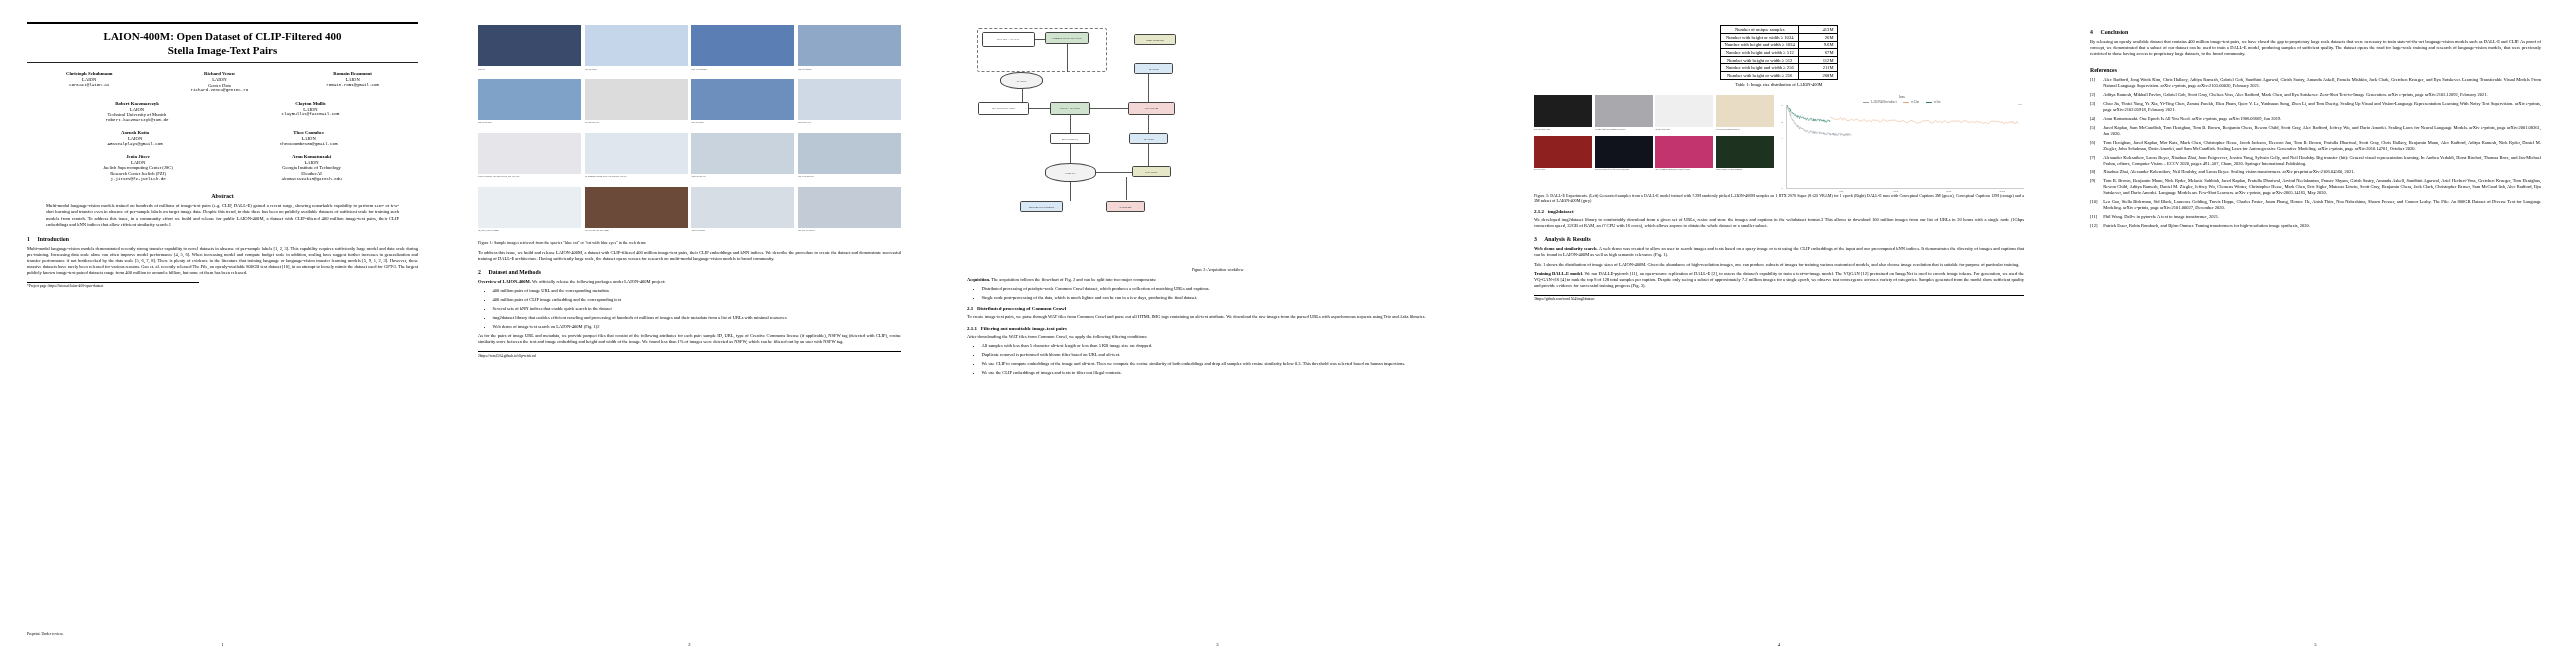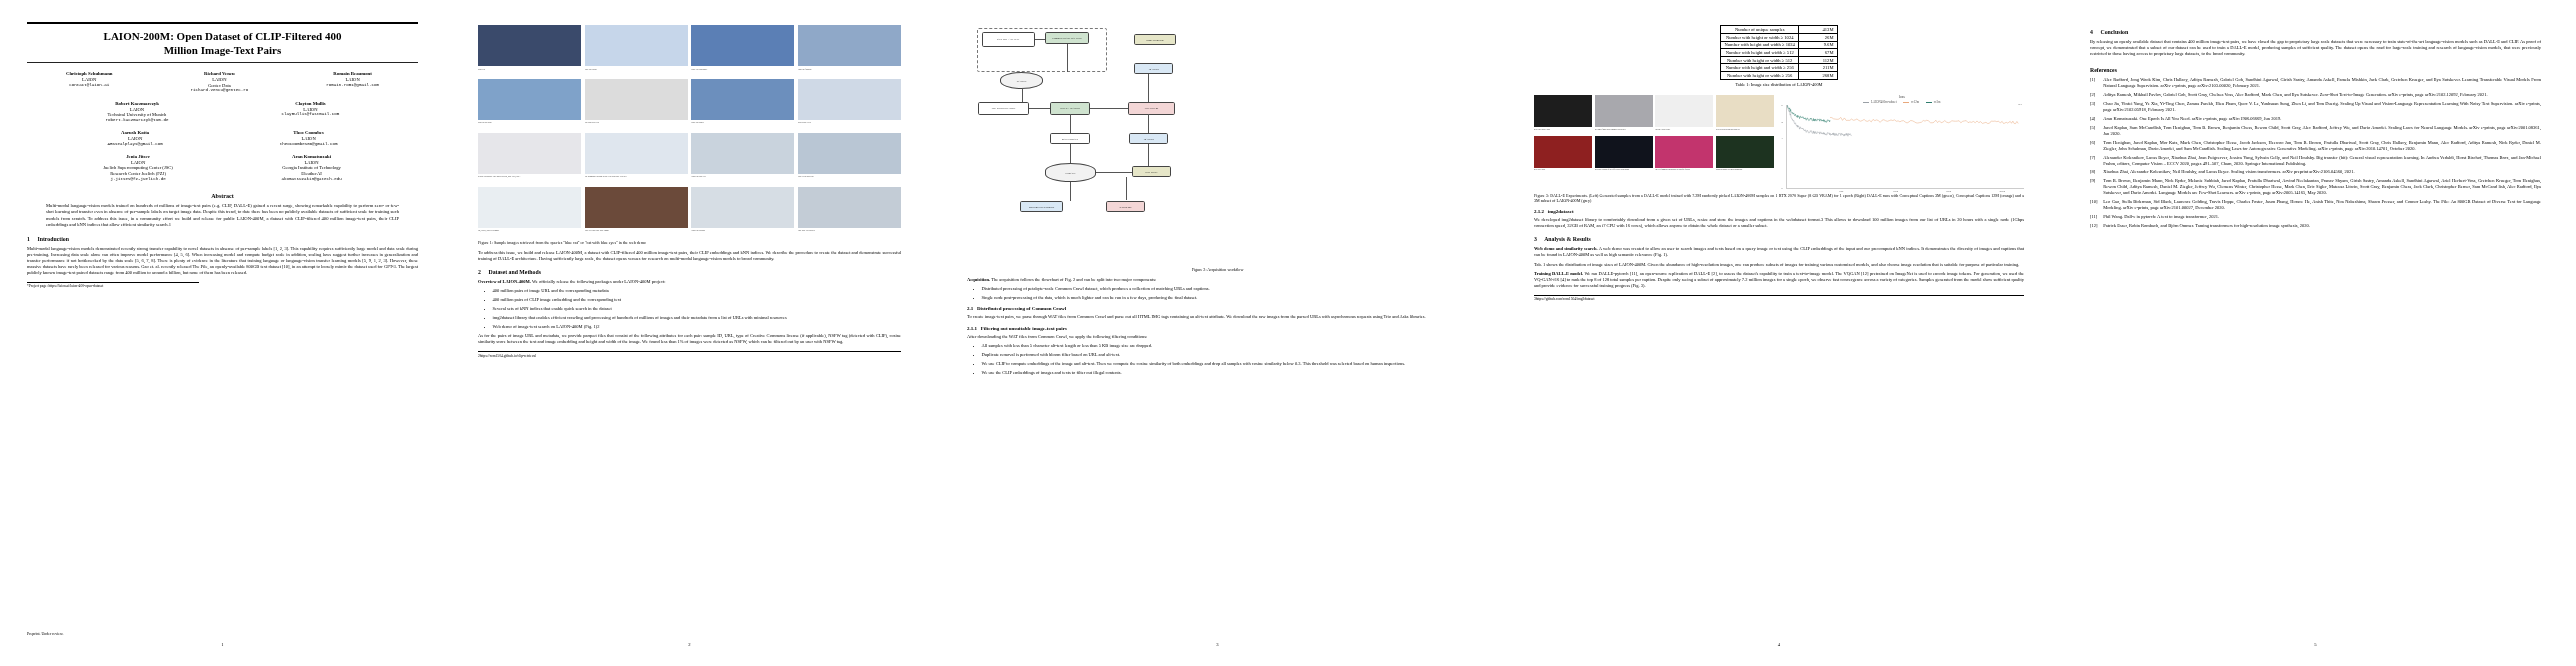--- a/index.html
+++ b/index.html
@@ -97,22 +97,22 @@
 
 <div class="viewer">
 
   <div class="arxiv-spine">
     <span>arXiv:2111.02114v1  [cs.CV]  3 Nov 2021</span>
   </div>
 
   <div class="page p1">
     <div class="rule"></div>
     <h1 class="title">
-      <span>LAION-200M: Open Dataset of CLIP-Filtered 400</span><br>
-      <span>Million Image-Text Pairs</span>
+      <span>LAION-400M: Open Dataset of CLIP-Filtered 400</span><br>
+      <span>Stella Image-Text Pairs</span>
     </h1>
     <div class="rule thin"></div>
 
     <div class="authors">
       <div class="arow">
         <div class="auth">
           <div class="nm">Christoph Schuhmann</div>
           <div class="af">LAION</div>
           <div class="em">contact@laion.ai</div>
         </div>

